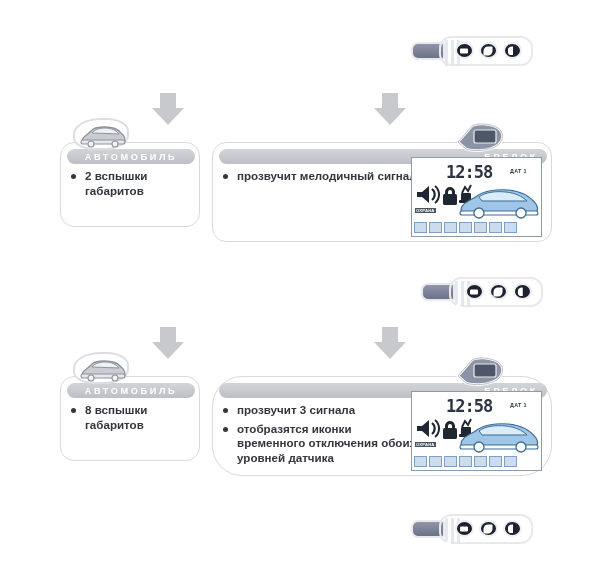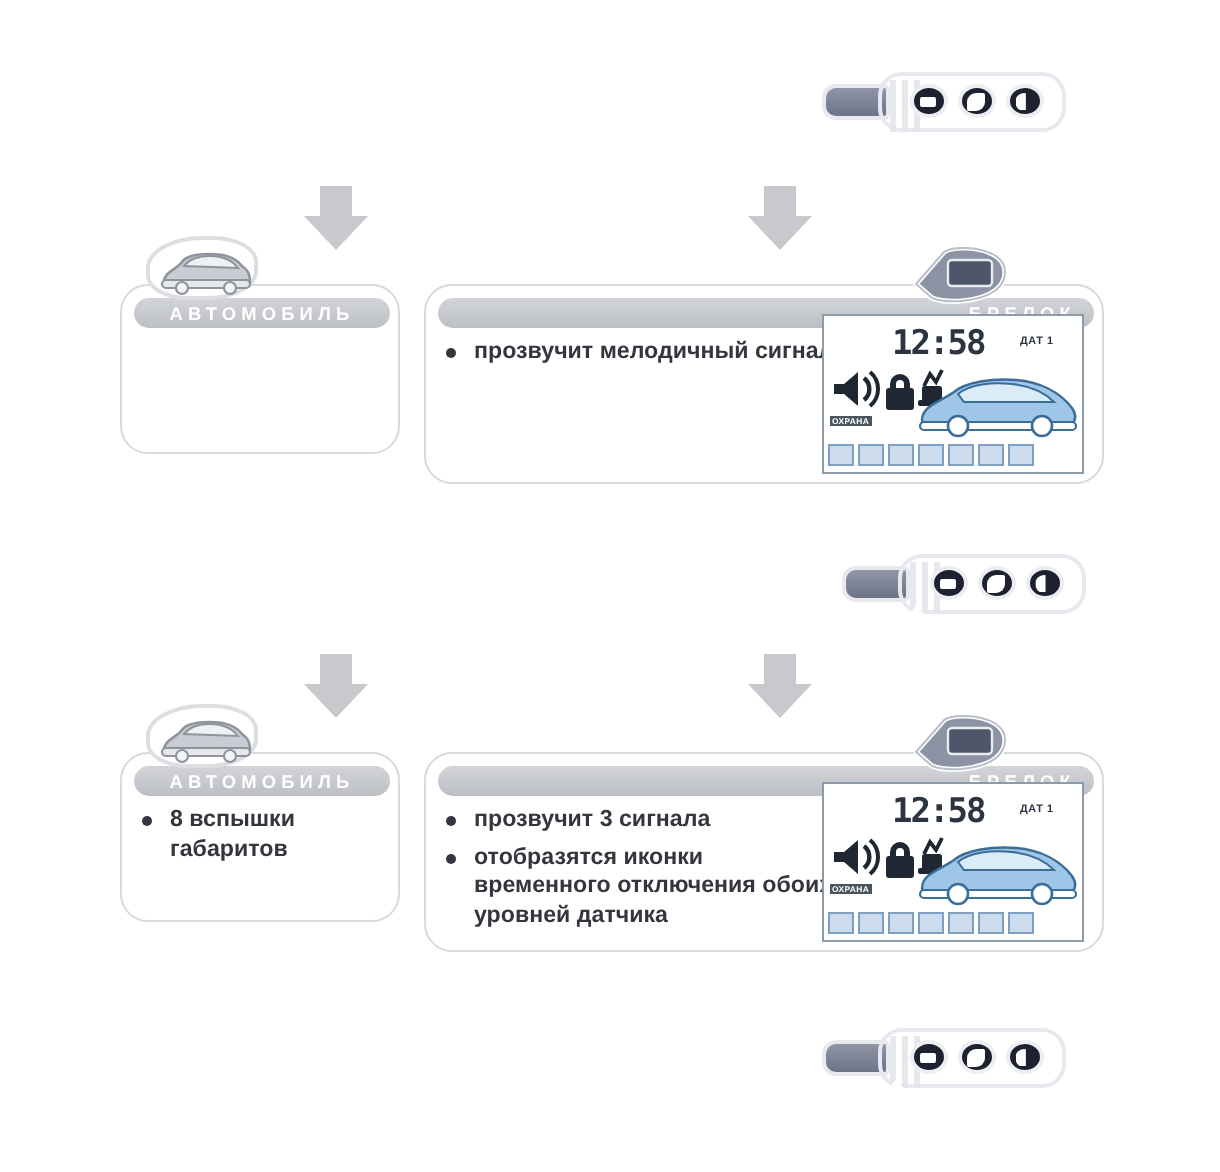--- a/index.html
+++ b/index.html
@@ -241,20 +241,23 @@
       <rect x="2" y="16" width="44" height="4" rx="2" fill="#e6e8ec" stroke="#8e939c" stroke-width="1.1"></rect>
       <circle cx="12" cy="20" r="3" fill="#f2f3f5" stroke="#8e939c" stroke-width="1.1"></circle>
       <circle cx="36" cy="20" r="3" fill="#f2f3f5" stroke="#8e939c" stroke-width="1.1"></circle>
     </svg>
   </div>
 
   <div class="card" style="left:60px;top:142px;width:140px;height:85px;">
     <div class="card-head" style="left:6px;width:128px;">
       <span>АВТОМОБИЛЬ</span>
     </div>
+    <ul class="bullets" style="position:absolute;left:4px;top:26px;width:132px;">
+      <li>2 вспышки габаритов</li>
+    </ul>
   </div>
 
   <div class="fob-badge" style="left:452px;top:122px;">
     <svg width="58" height="34" viewBox="0 0 58 34">
       <path d="M6 20 L20 4 C24 1,38 1,46 6 C52 10,52 18,46 23 C38 29,22 30,14 27 Z" fill="#8b93a4" stroke="#ffffff" stroke-width="2.6" stroke-linejoin="round"></path>
       <path d="M6 20 L20 4 C24 1,38 1,46 6 C52 10,52 18,46 23 C38 29,22 30,14 27 Z" fill="none" stroke="#b9bec8" stroke-width="1"></path>
       <rect x="22" y="8" width="22" height="13" rx="2" fill="#4e5769" stroke="#e9ebef" stroke-width="1.2"></rect>
     </svg>
   </div>
 
@@ -366,21 +369,21 @@
   </div>
 
   <div class="fob-badge" style="left:452px;top:356px;">
     <svg width="58" height="34" viewBox="0 0 58 34">
       <path d="M6 20 L20 4 C24 1,38 1,46 6 C52 10,52 18,46 23 C38 29,22 30,14 27 Z" fill="#8b93a4" stroke="#ffffff" stroke-width="2.6" stroke-linejoin="round"></path>
       <path d="M6 20 L20 4 C24 1,38 1,46 6 C52 10,52 18,46 23 C38 29,22 30,14 27 Z" fill="none" stroke="#b9bec8" stroke-width="1"></path>
       <rect x="22" y="8" width="22" height="13" rx="2" fill="#4e5769" stroke="#e9ebef" stroke-width="1.2"></rect>
     </svg>
   </div>
 
-  <div class="card" style="left:212px;top:376px;width:340px;height:100px;">
+  <div class="card" style="left:212px;top:376px;width:340px;height:100px;border-radius:30px;">
     <div class="card-head right" style="left:6px;width:328px;">
       <span>БРЕЛОК</span>
     </div>
     <ul class="bullets" style="position:absolute;left:4px;top:26px;width:202px;">
       <li>прозвучит 3 сигнала</li>
       <li>отобразятся иконки временного отключения обоих уровней датчика</li>
     </ul>
 
     <div class="lcd" style="left:198px;top:14px;width:131px;height:80px;">
       <div class="lcd-clock" style="left:34px;top:4px;font-size:17px;">12:58</div>

